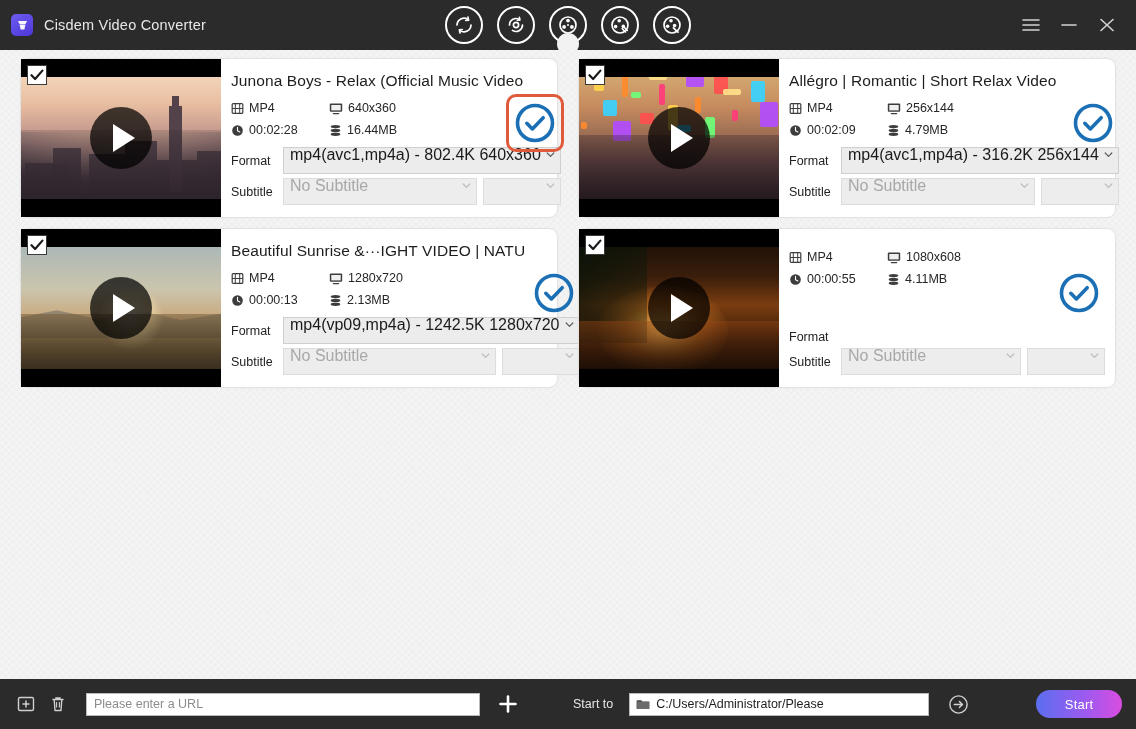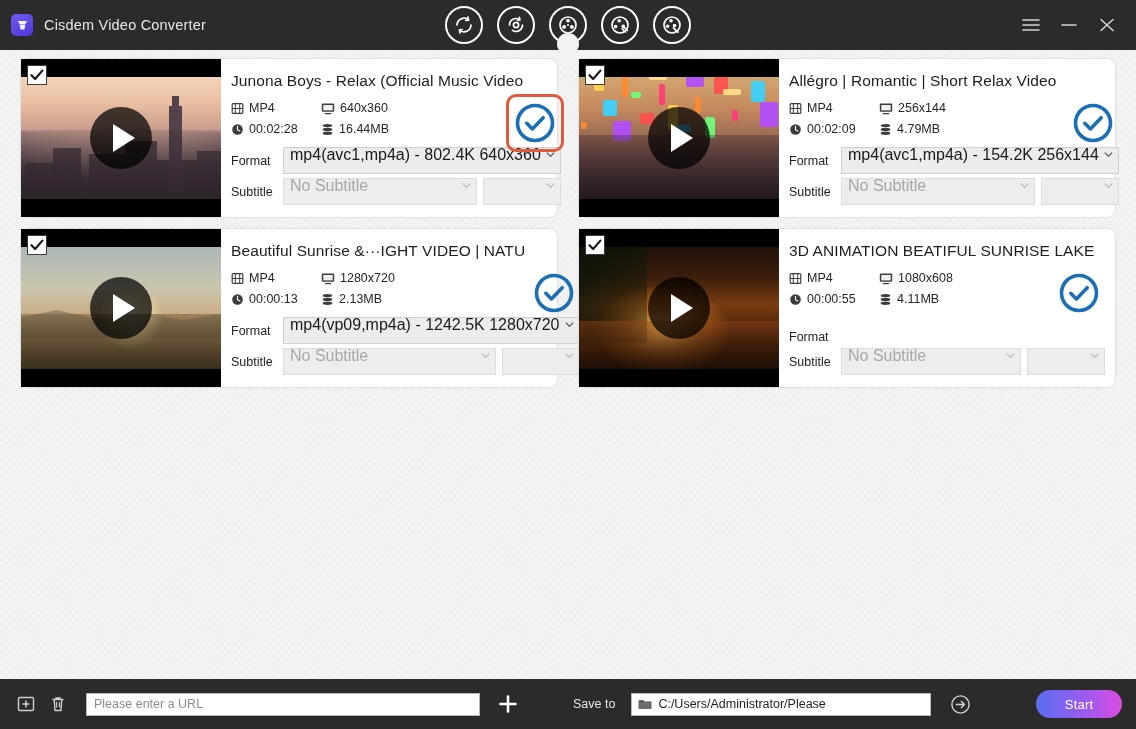--- a/index.html
+++ b/index.html
@@ -184,21 +184,21 @@
     display: flex; flex-direction: column;
   }
   .vid-title {
     font-size: 15.5px; color: #1d1d1d; white-space: nowrap;
     overflow: hidden; line-height: 20px; height: 21px;
     letter-spacing: .1px;
   }
   .meta {
     margin-top: 9px; display: grid;
     grid-template-columns: 90px auto;
-    row-gap: 7px; width: 250px;
+    row-gap: 7px; width: 250px; gap: 8px;
   }
   .meta-cell {
     display: flex; align-items: center; gap: 5px;
     font-size: 12.5px; color: #262626; white-space: nowrap;
   }
   .meta-cell svg { display:block; flex:none; }
   .ok-badge {
     position: absolute; right: 14px; top: 42px;
     width: 44px; height: 44px;
   }
@@ -530,21 +530,21 @@
             <div class="ok-badge">
               <svg width="44" height="44" viewBox="0 0 44 44">
                 <circle cx="22" cy="22" r="17.5" fill="none" stroke="#1b6fb5" stroke-width="3.6"></circle>
                 <path d="M13.8 22.3l5.6 5.6 10.8-11.2" fill="none" stroke="#1b6fb5" stroke-width="3.6" stroke-linecap="round" stroke-linejoin="round"></path>
               </svg>
             </div>
             <div class="rows">
               <div class="row">
                 <div class="row-label">Format</div>
                 <div class="select">
-                  <span class="val">mp4(avc1,mp4a) - 154.2K 256x144</span>
+                  <span class="val">mp4(avc1,mp4a) - 316.2K 256x144</span>
                   <span class="chev"><svg width="11" height="11" viewBox="0 0 11 11">
                       <polyline points="2.2,4 5.5,7.4 8.8,4" fill="none" stroke="#5e5e5e" stroke-width="1.2" stroke-linecap="round" stroke-linejoin="round"></polyline>
                     </svg></span>
                 </div>
               </div>
               <div class="row">
                 <div class="row-label">Subtitle</div>
                 <div class="select disabled">
                   <span class="val">No Subtitle</span>
                   <span class="chev"><svg width="11" height="11" viewBox="0 0 11 11">
@@ -667,21 +667,20 @@
             <div class="thumb-check">
               <svg width="14" height="12" viewBox="0 0 14 12">
                 <path d="M1.5 6.2l3.6 3.8L12.4 1.6" fill="none" stroke="#1a1a1a" stroke-width="2.2" stroke-linecap="round" stroke-linejoin="round"></path>
               </svg>
             </div>
             <div class="play-btn">
               <div class="tri"></div>
             </div>
           </div>
           <div class="info">
-            <div class="vid-title">3D ANIMATION BEATIFUL SUNRISE LAKE</div>
             <div class="meta">
               <div class="meta-cell">
                 <span>
                   <svg width="13" height="13" viewBox="0 0 13 13">
                     <rect x="1.2" y="1.6" width="10.6" height="9.8" rx="1" fill="none" stroke="#3d3d3d" stroke-width="1.2"></rect>
                     <path d="M4.3 1.6v9.8M8.7 1.6v9.8M1.2 6.5h10.6" stroke="#3d3d3d" stroke-width="1"></path>
                   </svg>
                 </span>
                 <span>MP4</span>
               </div>
@@ -761,21 +760,21 @@
       </svg>
     </div>
     <div class="url-input">
       <span>Please enter a URL</span>
     </div>
     <div class="plus-big">
       <svg width="22" height="22" viewBox="0 0 22 22">
         <path d="M11 3.5v15M3.5 11h15" stroke="#ffffff" stroke-width="2.6" stroke-linecap="round"></path>
       </svg>
     </div>
-    <div class="saveto-label">Save to</div>
+    <div class="saveto-label">Start to</div>
     <div class="path-input">
       <span>
         <svg width="14" height="12" viewBox="0 0 14 12" style="display:block">
           <path d="M0.7 2.2h4.6l1.1 1.3h6.9v7.3H0.7z" fill="#4b4b4b"></path>
           <path d="M0.7 3.9h12.6v6.9H0.7z" fill="#6b6b6b"></path>
         </svg>
       </span>
       <span>C:/Users/Administrator/Please</span>
     </div>
     <div class="go-btn">

